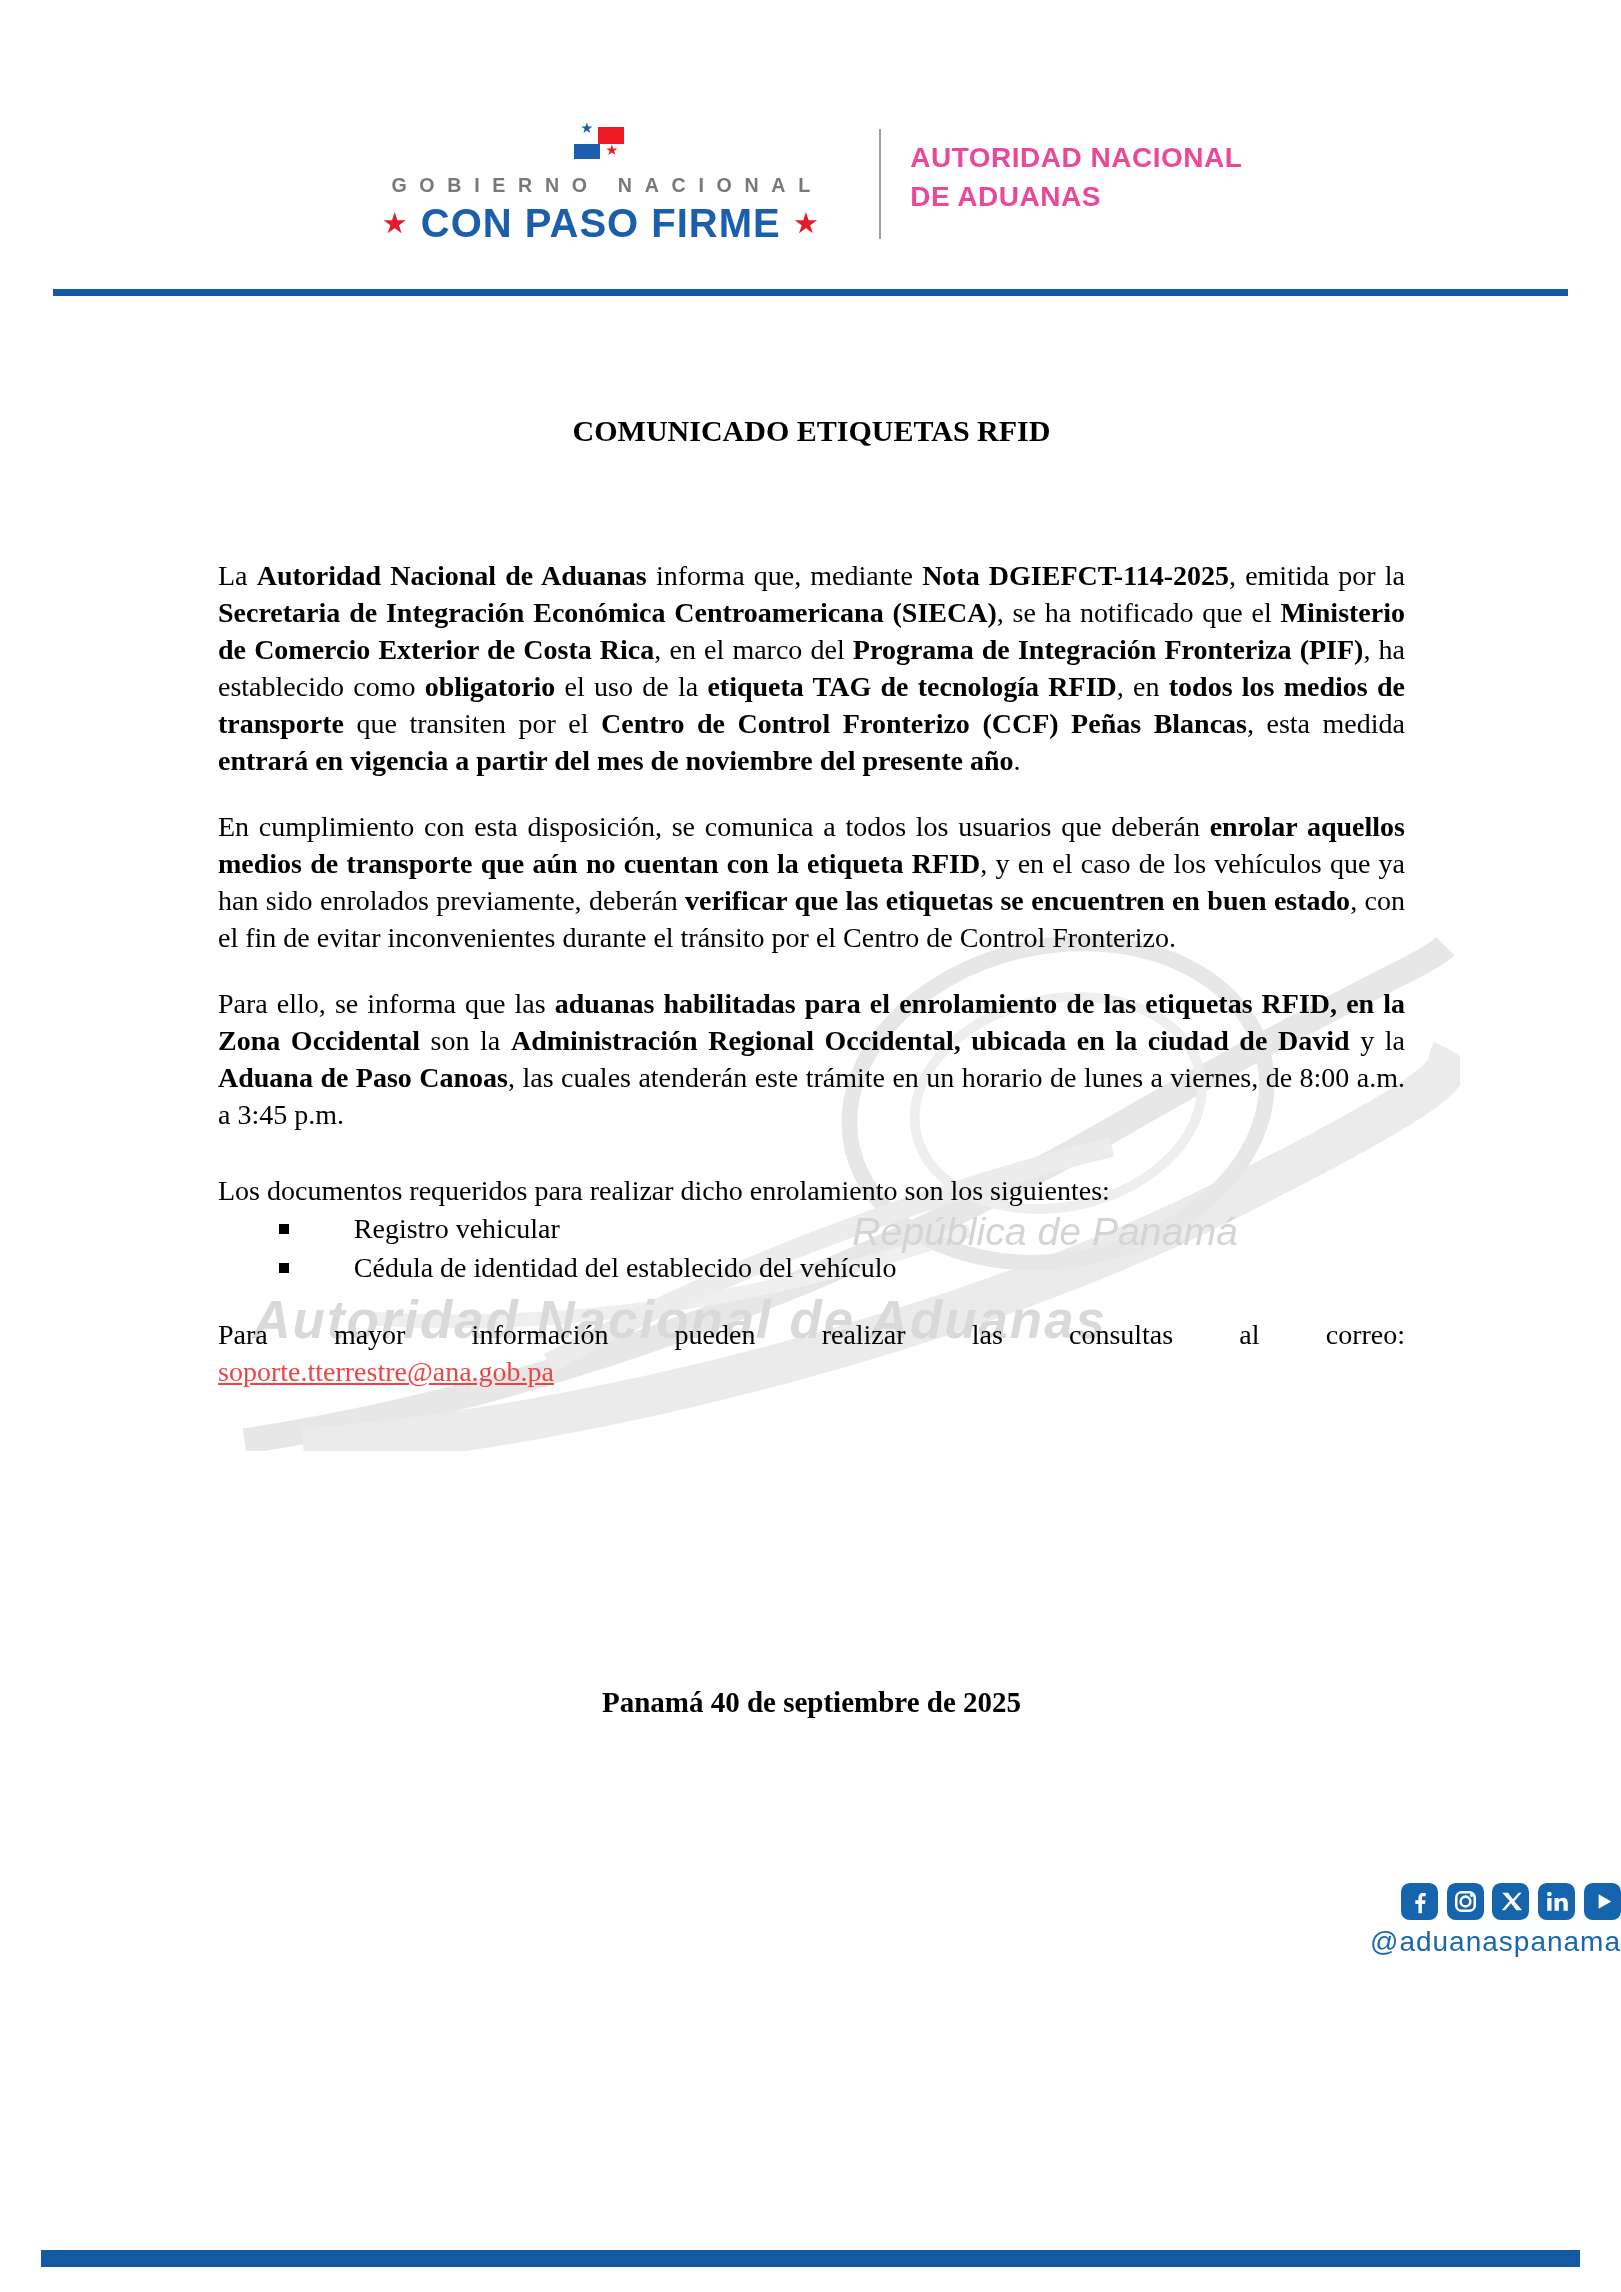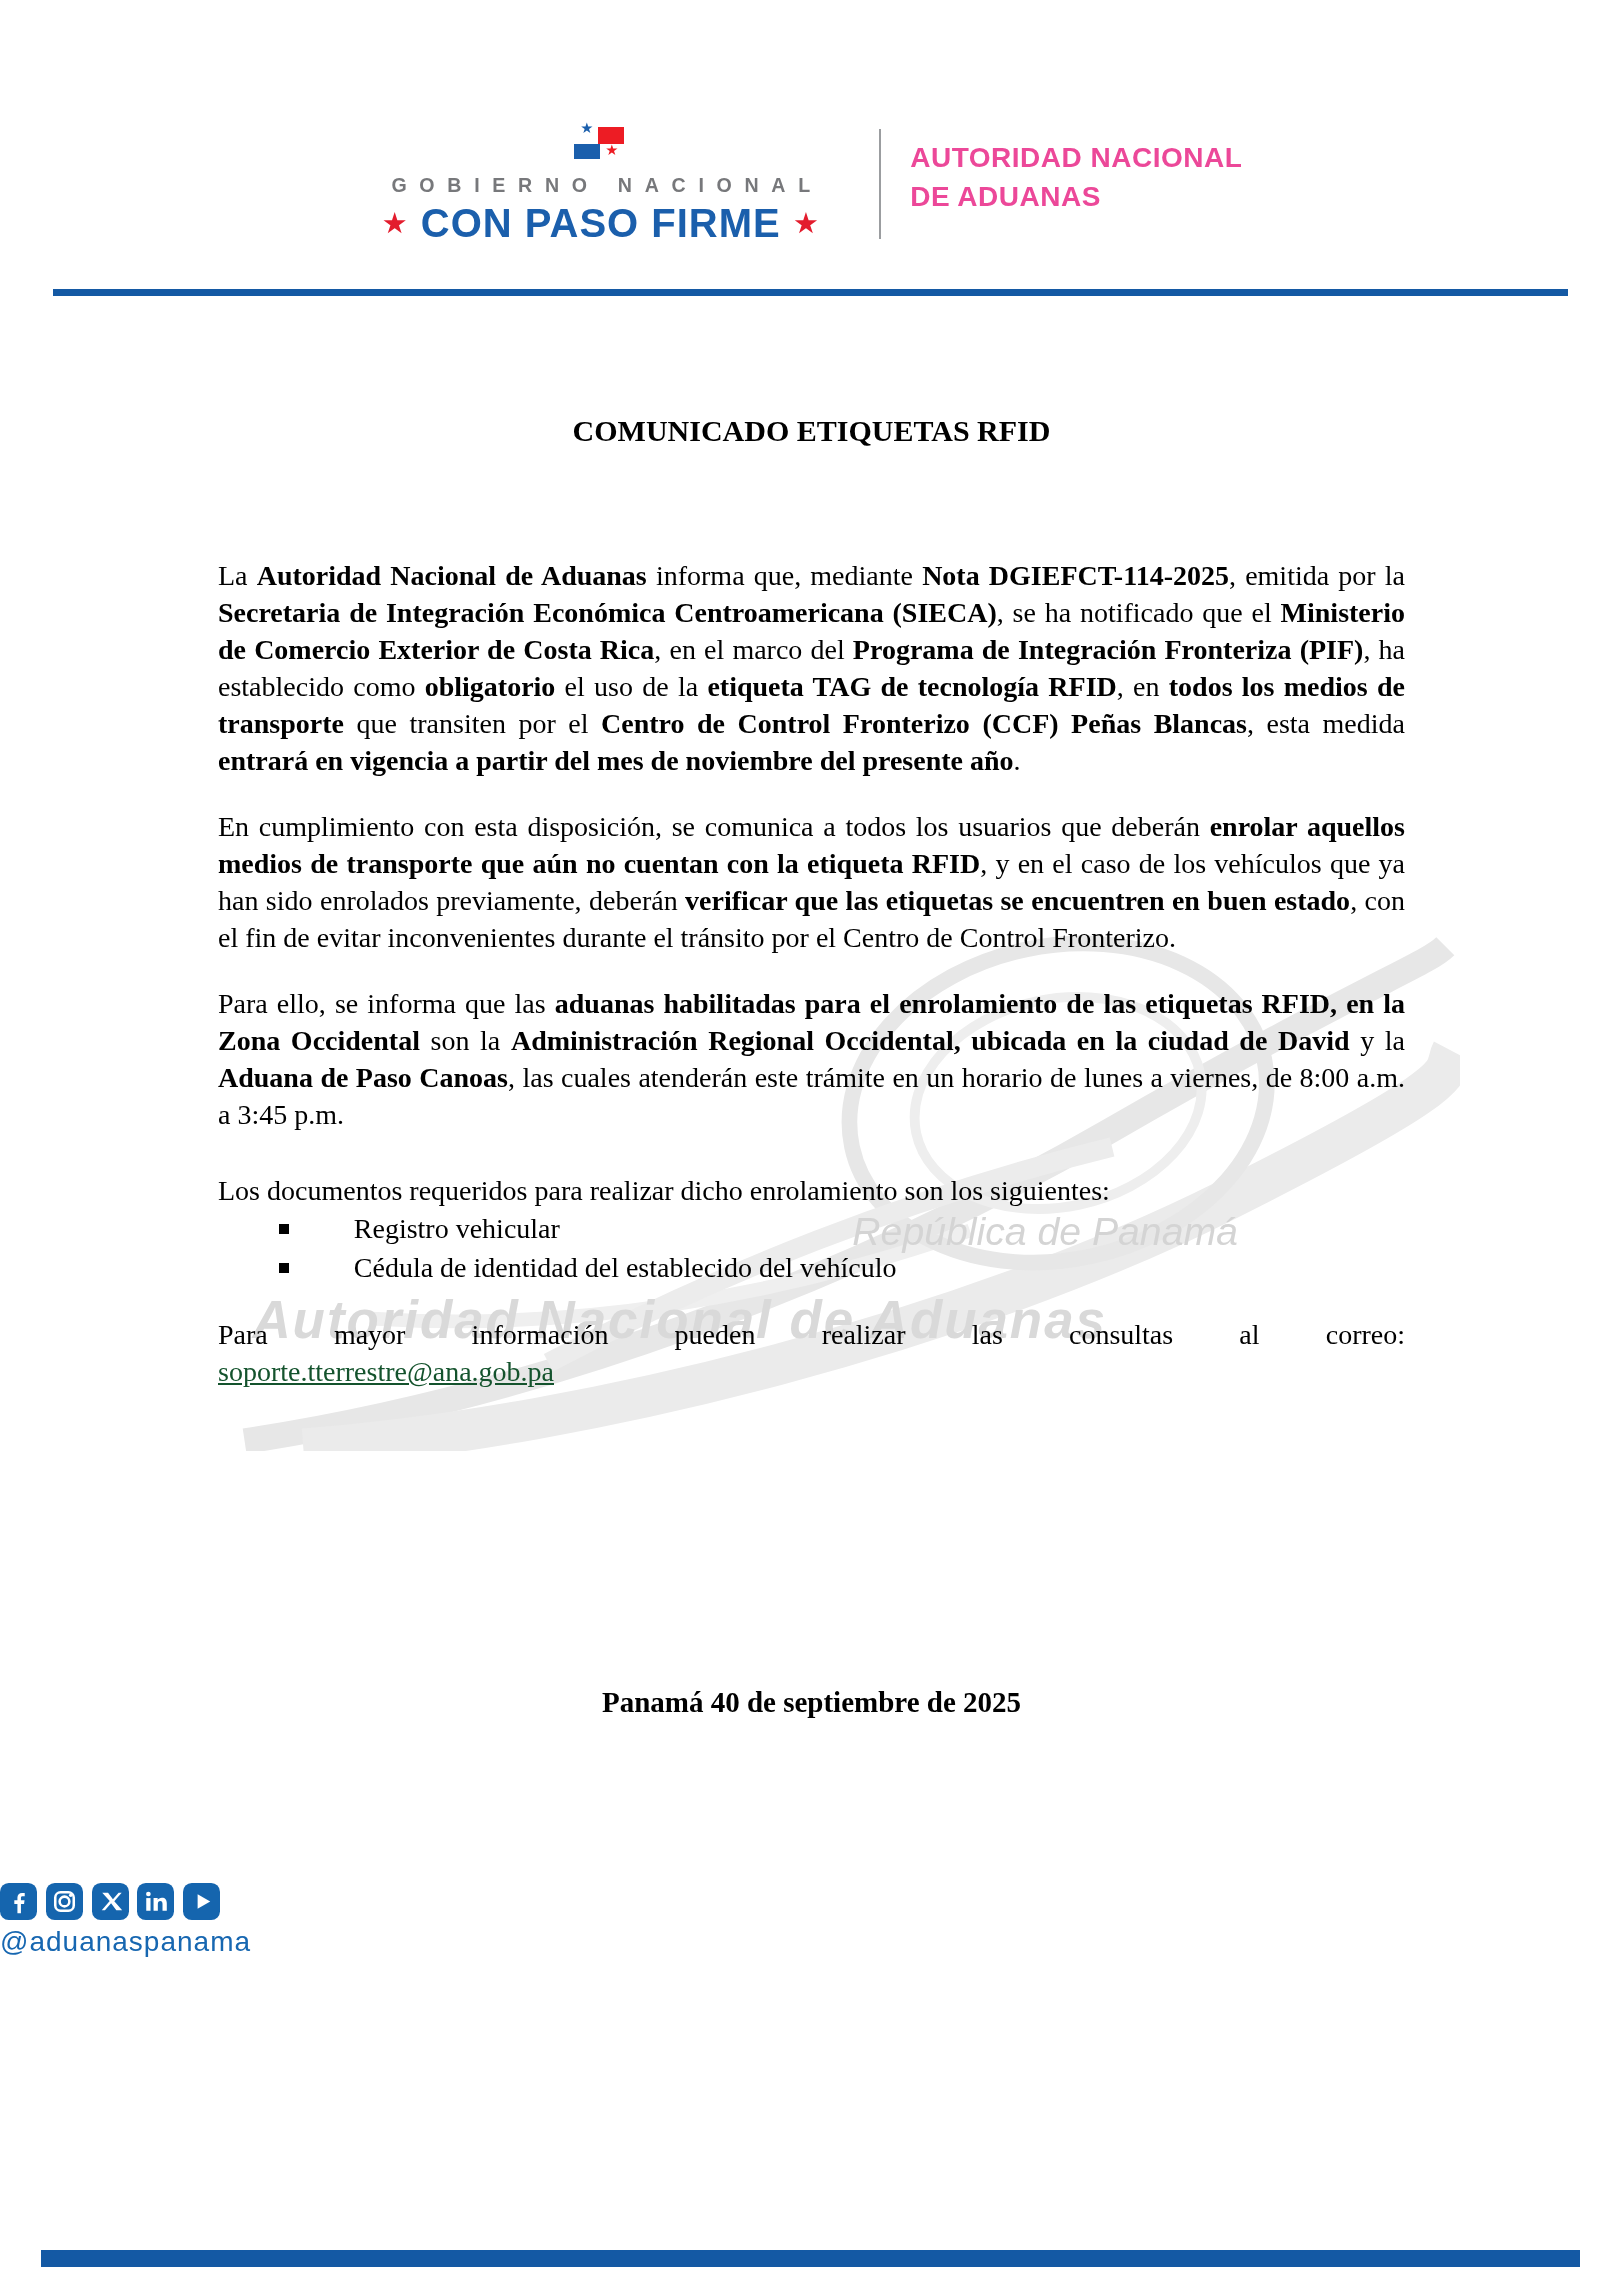--- a/index.html
+++ b/index.html
@@ -109,31 +109,31 @@
     margin-top:14.7px;margin-right:40px;
   }
   .li-text{flex:1;}
   .closing{margin-top:39px;text-align:justify;}
   .contact-line{
     margin-top:29px;
     text-align:justify;
     text-align-last:justify;
   }
   .email-link{
-    color:#14532d;text-decoration:underline;cursor:pointer;
+    color:#ef4444;text-decoration:underline;cursor:pointer;
   }
   .date-line{
     margin-top:294px;
     text-align:center;font-weight:bold;font-size:29px;
   }
   
   .footer{
     position:relative;z-index:1;
     margin-top:162px;
-    display:flex;flex-direction:column;align-items:flex-start;
+    display:flex;flex-direction:column;align-items:flex-end;
   }
   .social-row{display:flex;gap:8.8px;}
   .social-icon{width:37px;height:37px;display:block;cursor:pointer;}
   .handle{
     margin-top:5.9px;
     font-family:"Liberation Sans", sans-serif;
     font-size:28px;color:#1767b1;letter-spacing:1px;
   }
   .bottom-bar{
     position:absolute;left:41px;right:41px;bottom:26.5px;height:16.7px;

